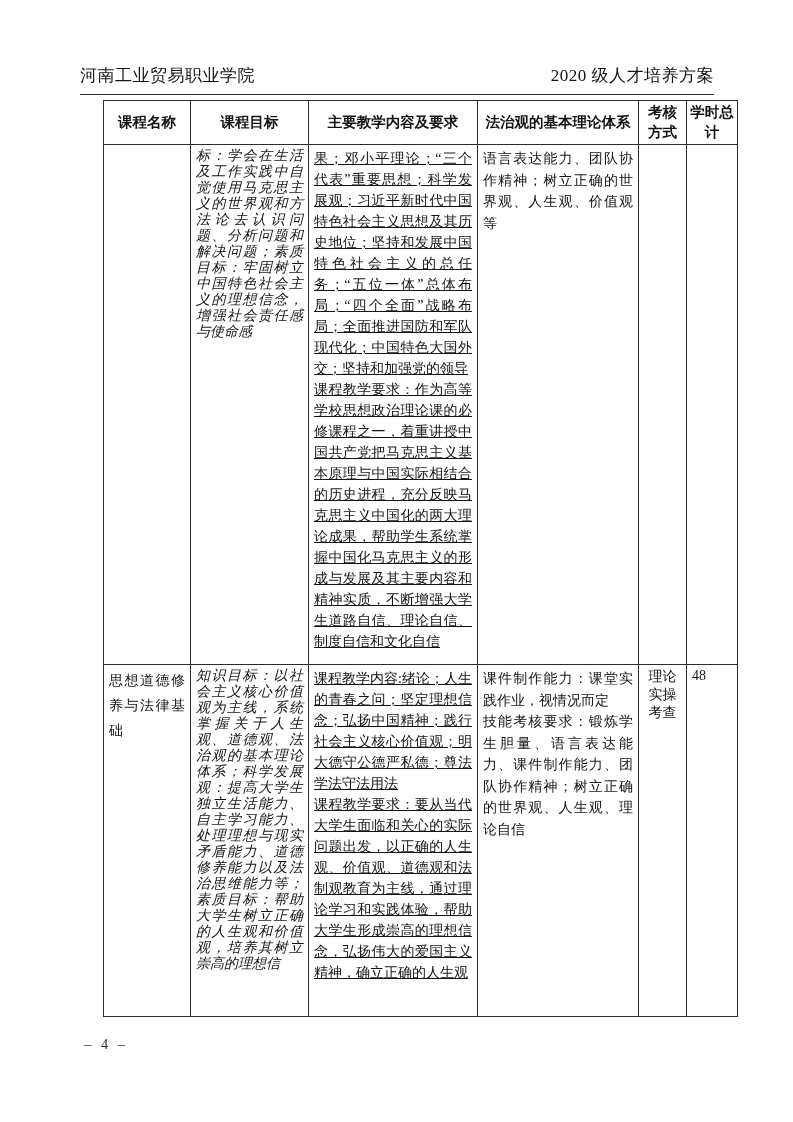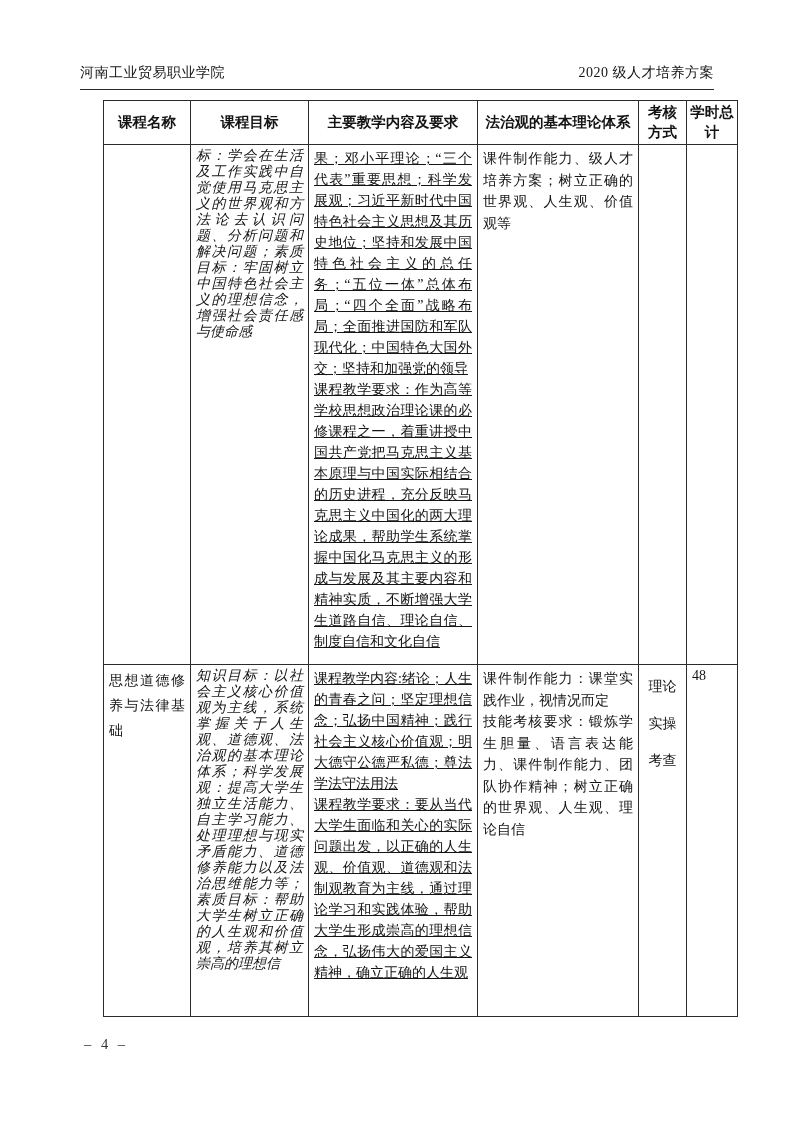--- a/index.html
+++ b/index.html
@@ -16,21 +16,21 @@
     overflow: hidden;
   }
   
   .doc-header {
     position: absolute;
     left: 80px; top: 64px;
     width: 634px;
     display: flex;
     justify-content: space-between;
     align-items: flex-end;
-    font-size: 14px;
+    font-size: 17px;
     padding-bottom: 7px;
     border-bottom: 1.6px solid #2b2b2b;
     letter-spacing: 0.5px;
   }
   
   table.plan {
     position: absolute;
     left: 80px; top: 100px;
     width: 634px;
     border-collapse: collapse;
@@ -66,21 +66,21 @@
   td.v-mid { vertical-align: middle; }
 
   td.col-course {
     line-height: 25px;
     text-align: justify;
     text-justify: inter-character;
     padding: 3px 6px;
   }
   td.col-method {
     text-align: center;
-    line-height: 37px;
+    line-height: 18px;
     padding: 3px 2px;
   }
   td.col-hours { }
 
   
   .doc-footer {
     position: absolute;
     left: 84px; top: 1036px;
     font-size: 14.5px;
     letter-spacing: 3px;
@@ -120,21 +120,21 @@
       <tr class="row-1">
         <td class="col-course cell"></td>
         <td class="col-objectives cell">
           <p>标：学会在生活及工作实践中自觉使用马克思主义的世界观和方法论去认识问题、分析问题和解决问题；素质目标：牢固树立中国特色社会主义的理想信念，增强社会责任感与使命感</p>
         </td>
         <td class="col-content cell">
           <p>果；邓小平理论；“三个代表”重要思想；科学发展观；习近平新时代中国特色社会主义思想及其历史地位；坚持和发展中国特色社会主义的总任务；“五位一体”总体布局；“四个全面”战略布局；全面推进国防和军队现代化；中国特色大国外交；坚持和加强党的领导</p>
           <p class="gap-top">课程教学要求：作为高等学校思想政治理论课的必修课程之一，着重讲授中国共产党把马克思主义基本原理与中国实际相结合的历史进程，充分反映马克思主义中国化的两大理论成果，帮助学生系统掌握中国化马克思主义的形成与发展及其主要内容和精神实质，不断增强大学生道路自信、理论自信、制度自信和文化自信</p>
         </td>
         <td class="col-skills cell">
-          <p>课件制作能力、级人才培养方案；树立正确的世界观、人生观、价值观等</p>
+          <p>语言表达能力、团队协作精神；树立正确的世界观、人生观、价值观等</p>
         </td>
         <td class="col-method cell"></td>
         <td class="col-hours cell"></td>
       </tr>
       <tr class="row-2">
         <td class="col-course cell v-mid">
           <p>思想道德修养与法律基础</p>
         </td>
         <td class="col-objectives cell">
           <p>知识目标：以社会主义核心价值观为主线，系统掌握关于人生观、道德观、法治观的基本理论体系；科学发展观：提高大学生独立生活能力、自主学习能力、处理理想与现实矛盾能力、道德修养能力以及法治思维能力等；素质目标：帮助大学生树立正确的人生观和价值观，培养其树立崇高的理想信</p>

